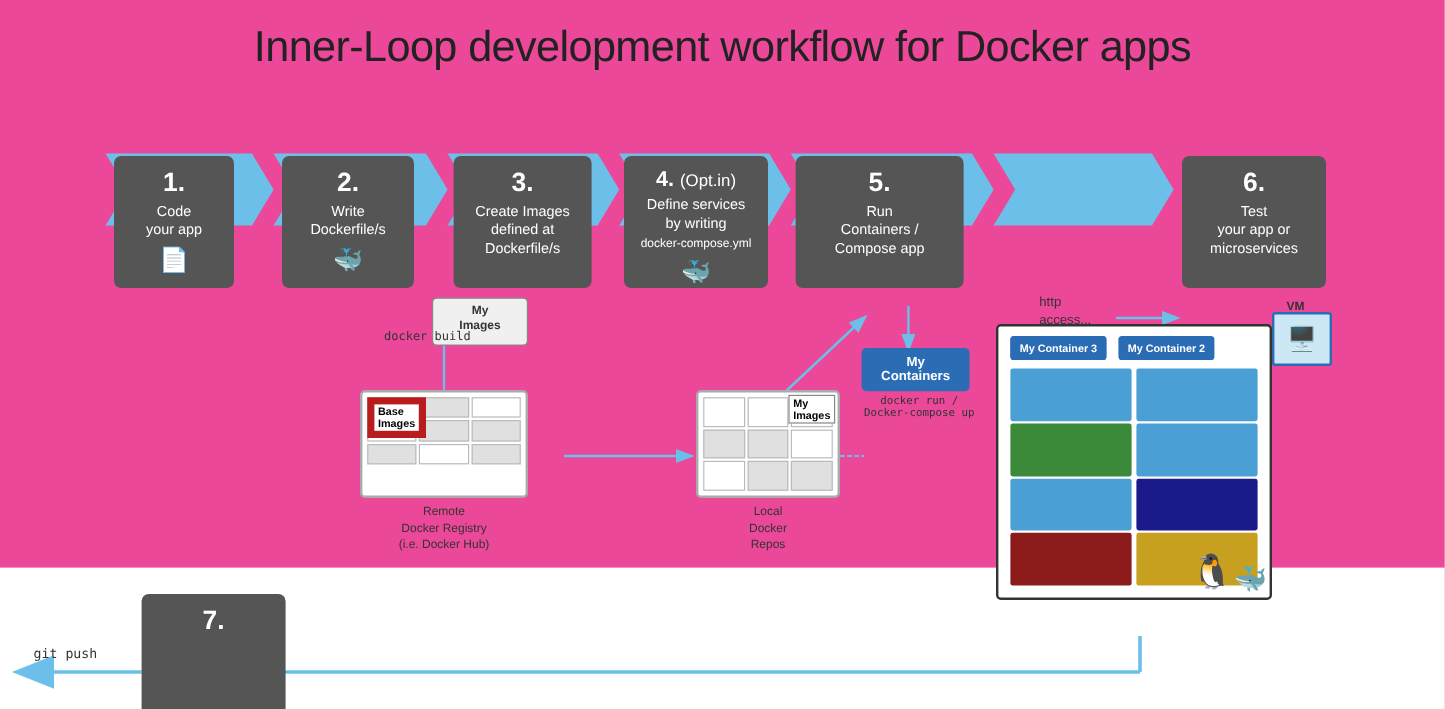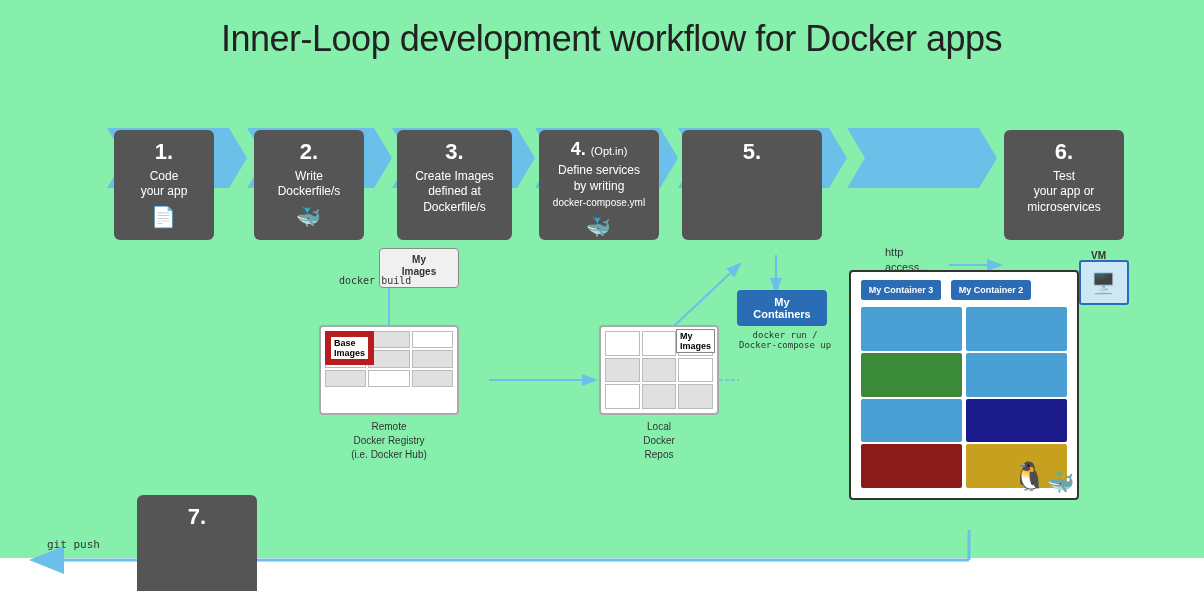--- a/index.html
+++ b/index.html
@@ -81,21 +81,21 @@
       border-radius: 4px;
       font-size: 11px;
       font-weight: 700;
       text-align: center;
       padding: 4px 8px;
     }
   </style>
 </head>
 <body>
 
-<div style="width:1204px;height:558px;background:#86efac;position:relative;padding-left:19px;">
+<div style="width:1204px;height:473px;background:#ec4899;position:relative;">
 
   <h1 class="main-title">Inner-Loop development workflow for Docker apps</h1>
 
   <div class="diagram-area">
 
     <svg class="arrows-svg">
 
       <polygon points="88,58 210,58 228,88 210,118 88,118 106,88" fill="#6bbfe8"></polygon>
 
       <polygon points="228,58 355,58 373,88 355,118 228,118 246,88" fill="#6bbfe8"></polygon>
@@ -146,27 +146,28 @@
       <span class="step-label">Write<br>Dockerfile/s</span>
       <span class="step-icon">🐳</span>
     </div>
 
     <div class="step-box" style="left:378px;top:60px;width:115px;height:110px;">
       <span class="step-num">3.</span>
       <span class="step-label">Create Images<br>defined at<br>Dockerfile/s</span>
     </div>
 
     <div class="step-box" style="left:520px;top:60px;width:120px;height:110px;">
-      <span class="step-num" style="font-size:18px;">4. <span style="font-size:11px;font-weight:400;">(Opt.in)</span></span>
+      <span class="step-num" style="font-size:18px;">4. <span style="font-size:14px;font-weight:400;">(Opt.in)</span></span>
       <span class="step-label">Define services<br>by writing<br><span style="font-family:Liberation Sans, sans-serif;font-size:10px;">docker-compose.yml</span></span>
       <span class="step-icon">🐳</span>
     </div>
 
     <div class="step-box" style="left:663px;top:60px;width:140px;height:110px;">
       <span class="step-num">5.</span>
+      <span class="step-label">Run<br>Containers /<br>Compose app</span>
     </div>
 
     <div class="step-box" style="left:985px;top:60px;width:120px;height:110px;">
       <span class="step-num">6.</span>
       <span class="step-label">Test<br>your app or<br>microservices</span>
     </div>
 
     <div class="step-box" style="left:118px;top:425px;width:120px;height:110px;">
       <span class="step-num">7.</span>
     </div>

